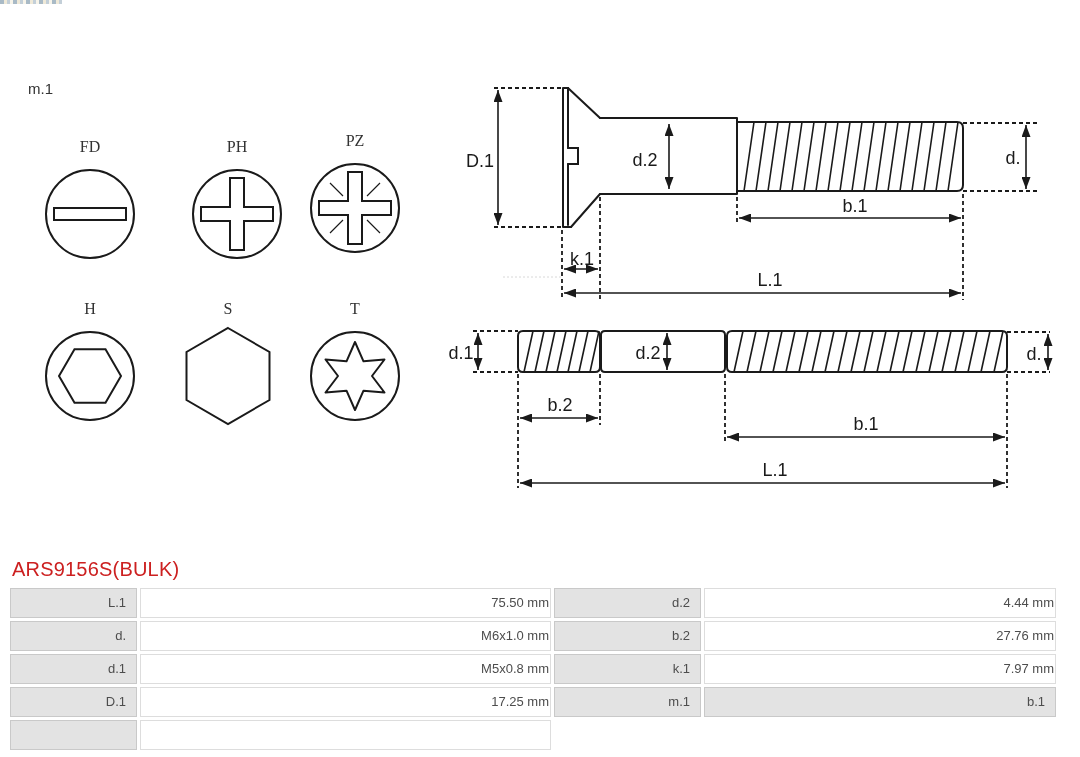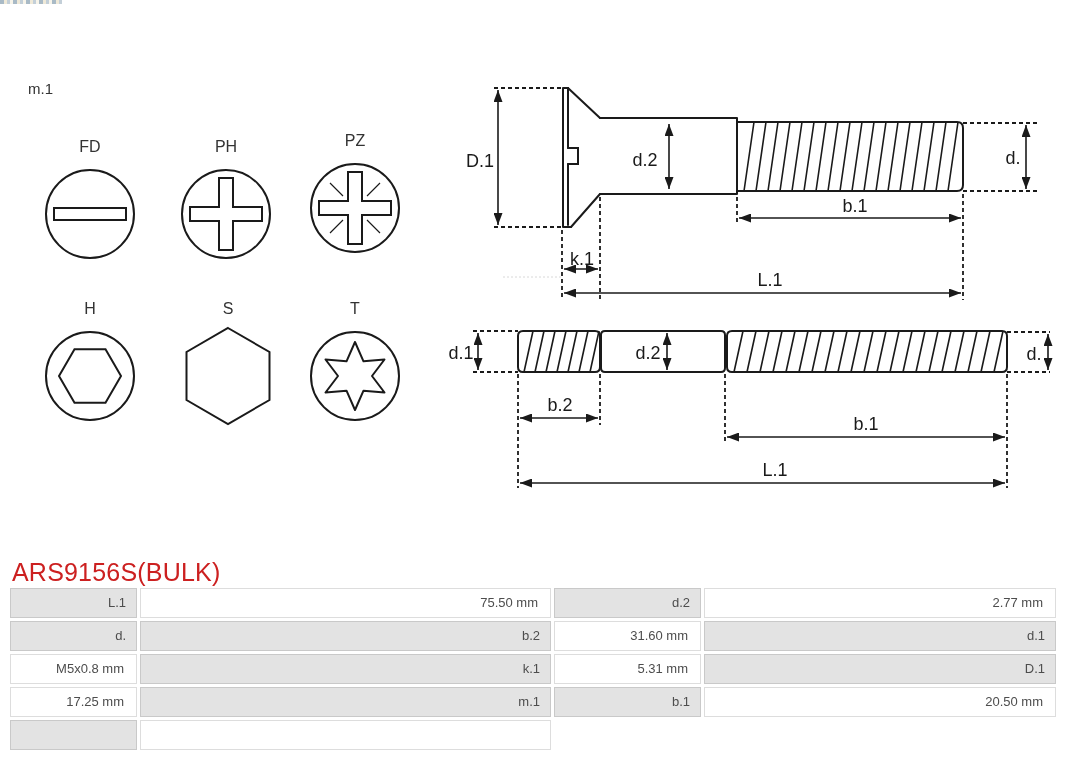--- a/index.html
+++ b/index.html
@@ -5,58 +5,58 @@
   html,body{margin:0;padding:0;}
   body{
     width:1080px;height:757px;position:relative;background:#fff;overflow:hidden;
     font-family:"Liberation Sans", sans-serif;
   }
   .corner-artifact{
     position:absolute;left:0;top:0;width:62px;height:4px;
     background:repeating-linear-gradient(90deg,#a9bac6 0 4px,#efe9d8 4px 7px,#c3cfd8 7px 10px,#f7f4ea 10px 13px);
   }
   .m1-label{position:absolute;left:28px;top:80px;font-size:15px;color:#333;}
-  .icon-block{position:absolute;width:100px;}
+  .icon-block{position:absolute;width:100px;font-family:Liberation Serif, serif;}
   .icon-label{width:100px;text-align:center;font-size:16px;color:#333;margin-bottom:8px;}
   .diagram-svg{position:absolute;}
   .dash{fill:none;stroke:#1a1a1a;stroke-width:1.8;stroke-dasharray:4 3;}
   .dim{fill:none;stroke:#1a1a1a;stroke-width:1.6;}
   .outline{fill:#fff;stroke:#1a1a1a;stroke-width:2;stroke-linejoin:round;}
   .line{fill:none;stroke:#1a1a1a;stroke-width:2;stroke-linecap:round;}
   .hatch{fill:none;stroke:#1a1a1a;stroke-width:1.6;}
   .thin{fill:none;stroke:#1a1a1a;stroke-width:1.2;}
   .faint{fill:none;stroke:#d8d8d8;stroke-width:1;stroke-dasharray:2 2;}
   svg text{font-family:"Liberation Sans", sans-serif;font-size:18px;fill:#1a1a1a;}
   .product-code{
-    position:absolute;left:12px;top:558px;font-size:25px;color:#cc2020;letter-spacing:0.2px;
+    position:absolute;left:12px;top:558px;font-size:20px;color:#cc2020;letter-spacing:0.2px;
   }
   .spec-table{
     position:absolute;left:10px;top:588px;width:1049px;
     display:grid;grid-template-columns:127px 411px 147px 352px;
     grid-auto-rows:30px;gap:3px;font-size:13px;color:#4d4d4d;
   }
   .cell{box-sizing:border-box;line-height:28px;text-align:right;white-space:nowrap;overflow:hidden;}
   .cell.lbl{background:#e3e3e3;border:1px solid #c9c9c9;padding-right:10px;}
-  .cell.val{background:#fff;border:1px solid #dddddd;padding-right:12px;}
+  .cell.val{background:#fff;border:1px solid #dddddd;padding-right:1px;}
 </style>
 </head>
 <body>
 
 <div class="corner-artifact"></div>
 
 <div class="m1-label">m.1</div>
 
 <div class="icon-block" style="left:40px;top:138px;">
   <div class="icon-label">FD</div>
   <svg class="icon-svg" width="100" height="100" viewBox="0 0 100 100">
     <circle cx="50" cy="50" r="44" fill="#fff" stroke="#1a1a1a" stroke-width="2"></circle>
     <rect x="14" y="44" width="72" height="12" fill="#fff" stroke="#1a1a1a" stroke-width="2"></rect>
   </svg>
 </div>
-<div class="icon-block" style="left:176px;top:138px;">
+<div class="icon-block" style="left:187px;top:138px;">
   <div class="icon-label">PH</div>
   <svg class="icon-svg" width="100" height="100" viewBox="0 0 100 100">
     <circle cx="50" cy="50" r="44" fill="#fff" stroke="#1a1a1a" stroke-width="2"></circle>
     <polygon points="43,14 57,14 57,43 86,43 86,57 57,57 57,86 43,86 43,57 14,57 14,43 43,43" fill="#fff" stroke="#1a1a1a" stroke-width="2"></polygon>
   </svg>
 </div>
 <div class="icon-block" style="left:305px;top:132px;">
   <div class="icon-label">PZ</div>
   <svg class="icon-svg" width="100" height="100" viewBox="0 0 100 100">
     <circle cx="50" cy="50" r="44" fill="#fff" stroke="#1a1a1a" stroke-width="2"></circle>
@@ -149,32 +149,32 @@
   <text x="426" y="110" text-anchor="middle">b.1</text>
   <text x="335" y="156" text-anchor="middle">L.1</text>
 </svg>
 
 <div class="product-code">ARS9156S(BULK)</div>
 
 <div class="spec-table">
   <div class="cell lbl">L.1</div>
   <div class="cell val">75.50 mm</div>
   <div class="cell lbl">d.2</div>
-  <div class="cell val">2.77 mm</div>
+  <div class="cell val">4.44 mm</div>
 
   <div class="cell lbl">d.</div>
+  <div class="cell val">M6x1.0 mm</div>
   <div class="cell lbl">b.2</div>
-  <div class="cell val">31.60 mm</div>
+  <div class="cell val">27.76 mm</div>
 
   <div class="cell lbl">d.1</div>
   <div class="cell val">M5x0.8 mm</div>
   <div class="cell lbl">k.1</div>
-  <div class="cell val">5.31 mm</div>
+  <div class="cell val">7.97 mm</div>
 
   <div class="cell lbl">D.1</div>
   <div class="cell val">17.25 mm</div>
   <div class="cell lbl">m.1</div>
 
   <div class="cell lbl">b.1</div>
-  <div class="cell val">20.50 mm</div>
   <div class="cell lbl"></div>
   <div class="cell val"></div>
 </div>
 
 </body></html>

